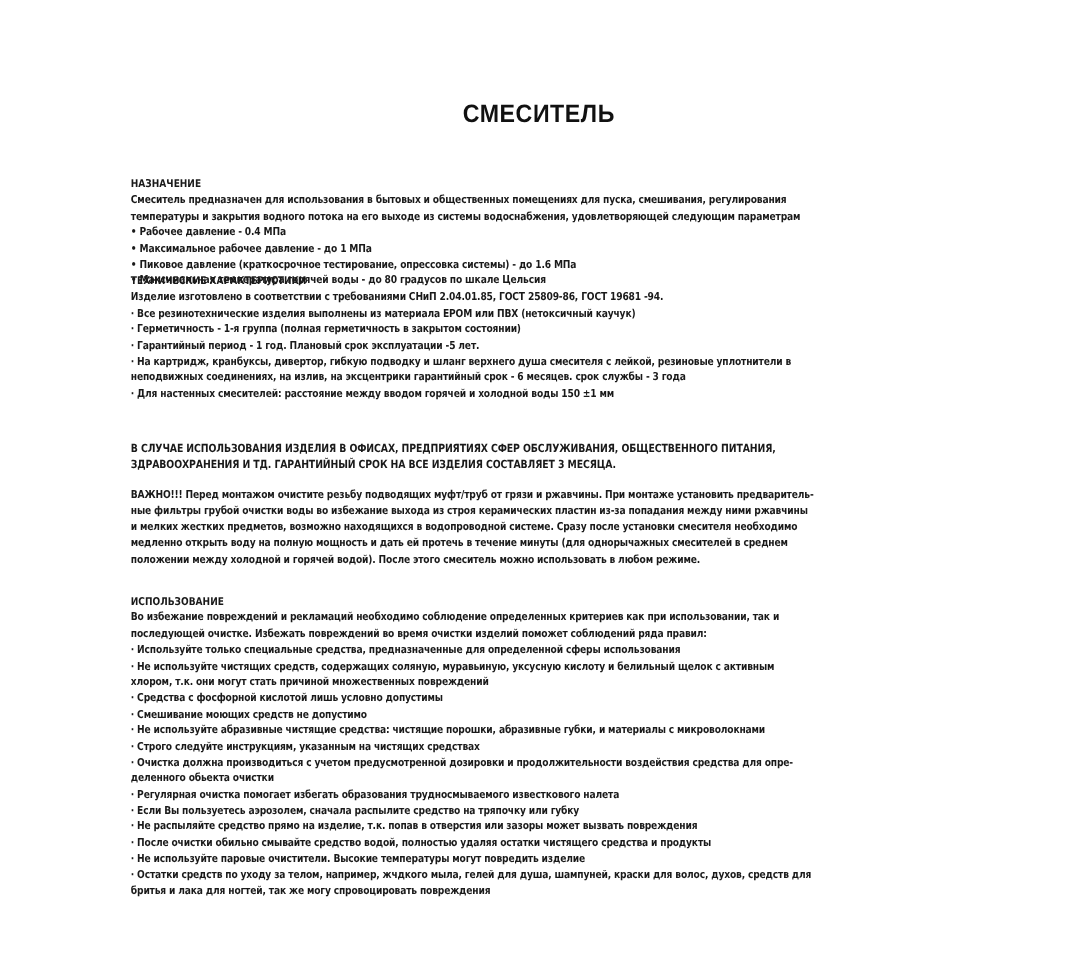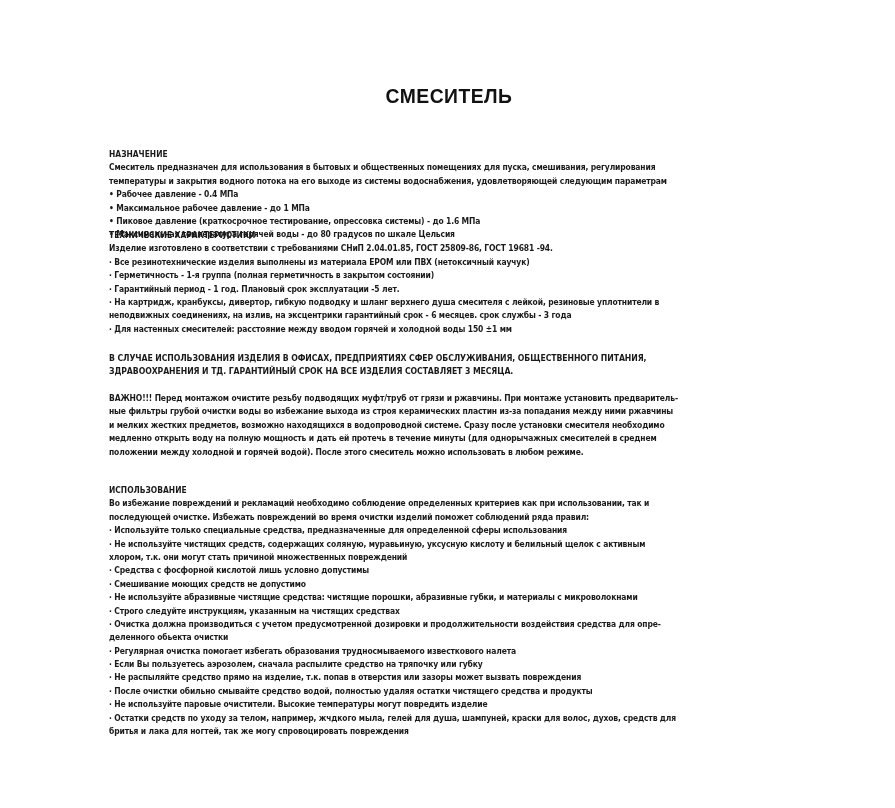--- a/index.html
+++ b/index.html
@@ -35,34 +35,34 @@
     <div class="line heading">ТЕХНИЧЕСКИЕ ХАРАКТЕРИСТИКИ</div>
     <div class="line">Изделие изготовлено в соответствии с требованиями СНиП 2.04.01.85, ГОСТ 25809-86, ГОСТ 19681 -94.</div>
     <div class="line">·  Все резинотехнические изделия выполнены из материала EPOM или ПВХ (нетоксичный каучук)</div>
     <div class="line">·  Герметичность - 1-я группа (полная герметичность в закрытом состоянии)</div>
     <div class="line">·  Гарантийный период - 1 год. Плановый срок эксплуатации -5 лет.</div>
     <div class="line">·  На картридж, кранбуксы, дивертор, гибкую подводку и шланг верхнего душа смесителя с лейкой, резиновые уплотнители в</div>
     <div class="line">неподвижных соединениях, на излив, на эксцентрики гарантийный срок - 6 месяцев. срок службы - 3 года</div>
     <div class="line">·  Для настенных смесителей: расстояние между вводом горячей и холодной воды 150 ±1 мм</div>
   </div>
 
-  <div class="block" style="top:351px">
+  <div class="block" style="top:368px">
     <div class="line caps">В СЛУЧАЕ ИСПОЛЬЗОВАНИЯ ИЗДЕЛИЯ В ОФИСАХ, ПРЕДПРИЯТИЯХ СФЕР ОБСЛУЖИВАНИЯ, ОБЩЕСТВЕННОГО ПИТАНИЯ,</div>
     <div class="line caps">ЗДРАВООХРАНЕНИЯ И ТД. ГАРАНТИЙНЫЙ СРОК НА ВСЕ ИЗДЕЛИЯ СОСТАВЛЯЕТ 3 МЕСЯЦА.</div>
   </div>
 
-  <div class="block" style="top:392px">
+  <div class="block" style="top:407px">
     <div class="line">ВАЖНО!!! Перед монтажом очистите резьбу подводящих муфт/труб от грязи и ржавчины. При монтаже установить предваритель-</div>
     <div class="line">ные фильтры грубой очистки воды во избежание выхода из строя керамических пластин из-за попадания между ними ржавчины</div>
     <div class="line">и мелких жестких предметов, возможно находящихся в водопроводной системе. Сразу после установки смесителя необходимо</div>
     <div class="line">медленно открыть воду на полную мощность и дать ей протечь в течение минуты (для однорычажных смесителей в среднем</div>
     <div class="line">положении между холодной и горячей водой). После этого смеситель можно использовать в любом режиме.</div>
   </div>
 
-  <div class="block" style="top:484px">
+  <div class="block" style="top:496px">
     <div class="line heading">ИСПОЛЬЗОВАНИЕ</div>
     <div class="line">Во избежание повреждений и рекламаций необходимо соблюдение определенных критериев как при использовании, так и</div>
     <div class="line">последующей очистке. Избежать повреждений во время очистки изделий поможет соблюдений ряда правил:</div>
     <div class="line">·  Используйте только специальные средства, предназначенные для определенной сферы использования</div>
     <div class="line">·  Не используйте чистящих средств, содержащих соляную, муравьиную, уксусную кислоту и белильный щелок с активным</div>
     <div class="line">хлором, т.к. они могут стать причиной множественных повреждений</div>
     <div class="line">·  Средства с фосфорной кислотой лишь условно допустимы</div>
     <div class="line">·  Смешивание моющих средств не допустимо</div>
     <div class="line">·  Не используйте абразивные чистящие средства: чистящие порошки, абразивные губки, и материалы с микроволокнами</div>
     <div class="line">·  Строго следуйте инструкциям, указанным на чистящих средствах</div>

